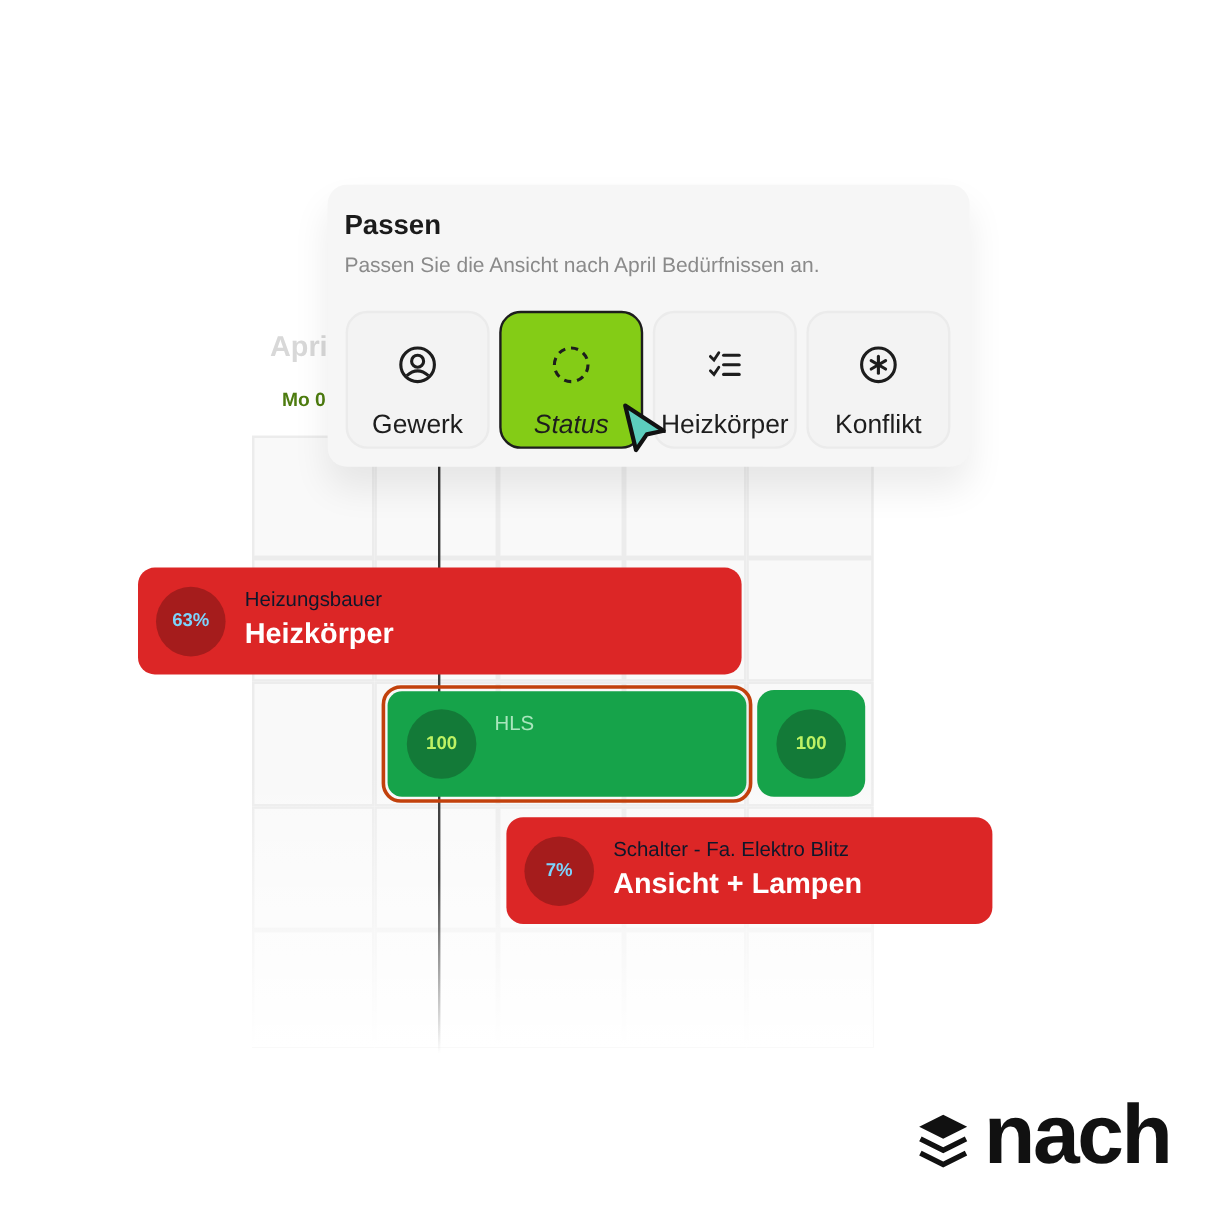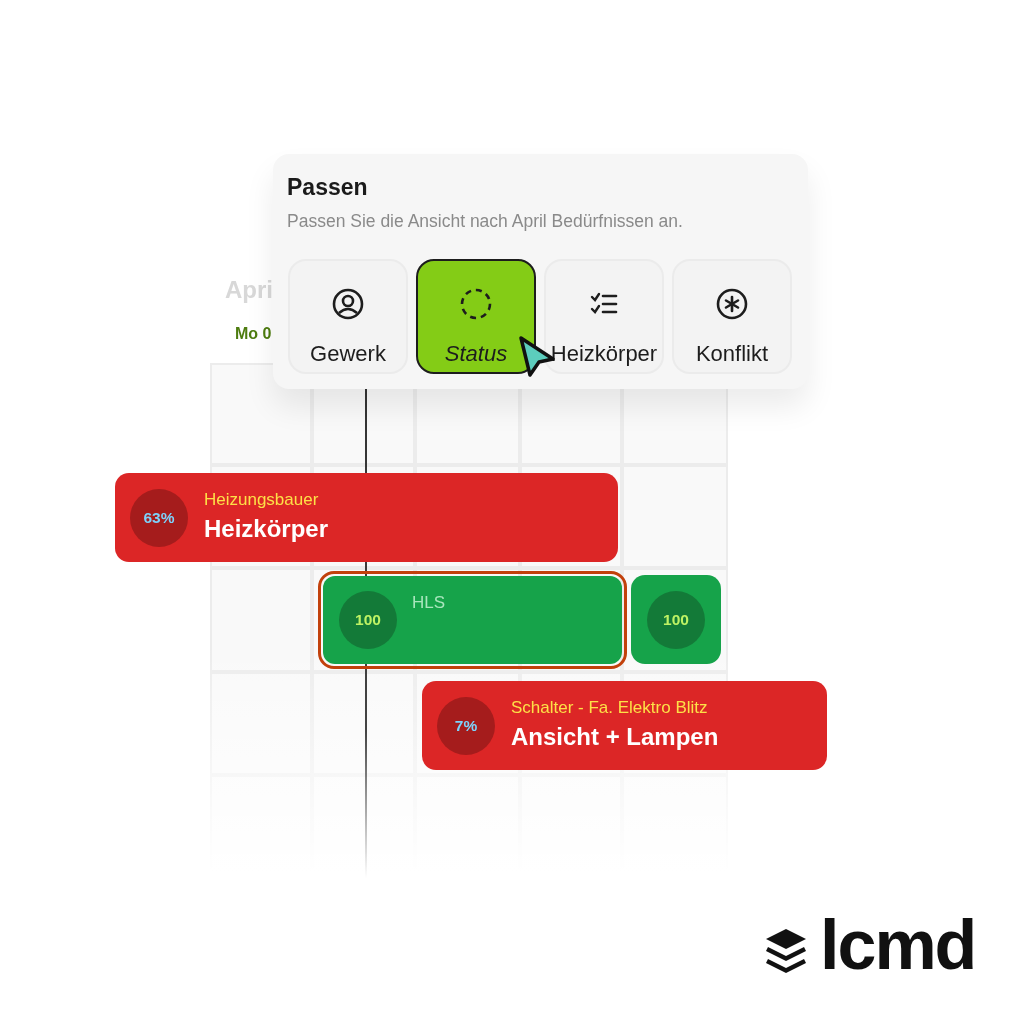--- a/index.html
+++ b/index.html
@@ -21,21 +21,21 @@
 
   .cursor{position:absolute;left:515px;top:333px;width:42px;height:48px;}
 
   .bar{position:absolute;border-radius:14px;color:#fff;}
   .bar.red{background:#dc2626;}
   .bar.green{background:#16a34a;}
   .bar .badge{position:absolute;width:58px;height:58px;border-radius:50%;display:flex;align-items:center;justify-content:center;font-size:15.5px;font-weight:bold;color:#7dd3fc;}
   .bar.red .badge{background:#a51c1c;}
   .bar.green .badge{background:#137a38;color:#bef264;}
   .bar .sub{position:absolute;font-size:17px;}
-  .bar.red .sub{color:#fde047;}
+  .bar.red .sub{color:#0f172a;}
   .bar.green .sub{color:#a9e6bd;}
   .bar .main{position:absolute;font-size:24px;font-weight:bold;color:#fff;}
   .selected-outline{position:absolute;left:318px;top:571px;width:309px;height:98px;border:3px solid #c2410c;border-radius:16px;box-sizing:border-box;}
 
   .logo{position:absolute;left:762px;top:925px;height:60px;}
   .logo-text{position:absolute;left:820px;top:905px;font-size:70px;font-weight:bold;color:#111;letter-spacing:-2px;}
 </style>
 </head>
 <body>
 
@@ -138,13 +138,13 @@
   <div class="badge" style="left:15px;top:16px;">7%</div>
   <div class="sub" style="left:89px;top:17px;">Schalter - Fa. Elektro Blitz</div>
   <div class="main" style="left:89px;top:42px;">Ansicht + Lampen</div>
 </div>
 
 <svg class="logo" style="width:48px;" viewBox="0 0 48 60">
   <path d="M24 4 L44 14 L24 24 L4 14 Z" fill="#111"></path>
   <path d="M6 22 L24 31 L42 22 L44 26 L24 36 L4 26 Z" fill="#111"></path>
   <path d="M6 34 L24 43 L42 34 L44 38 L24 48 L4 38 Z" fill="#111"></path>
 </svg>
-<div class="logo-text">lcmd</div>
+<div class="logo-text">nach</div>
 
 </body></html>

